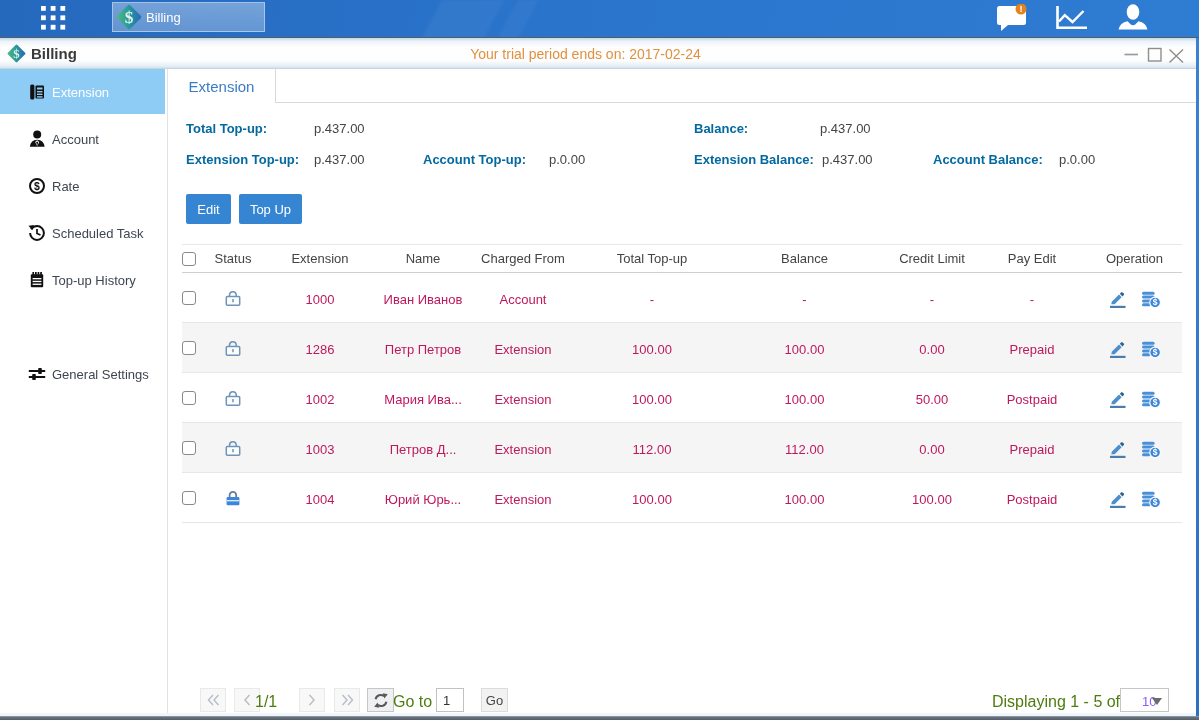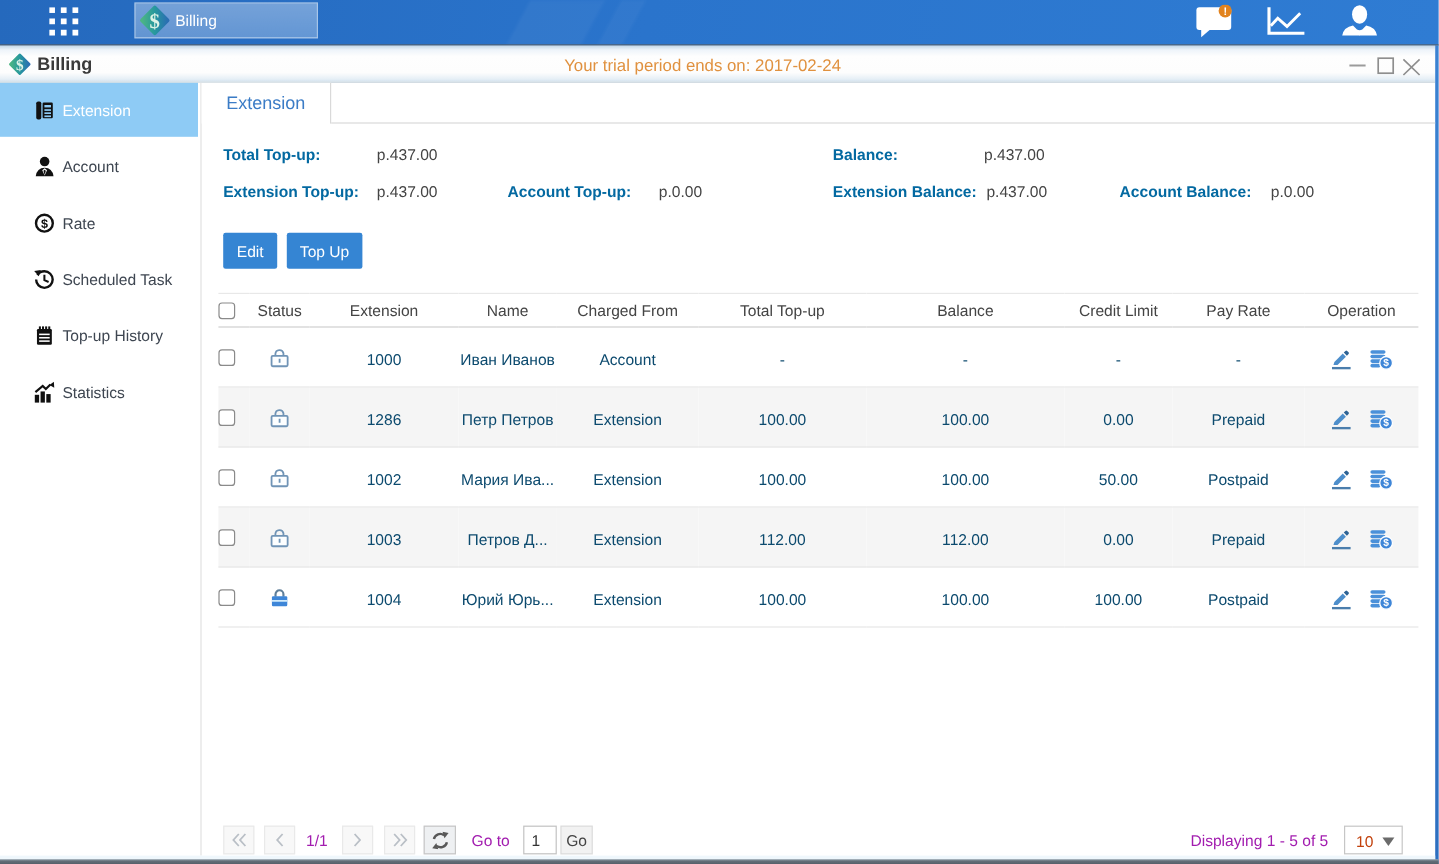--- a/index.html
+++ b/index.html
@@ -47,35 +47,35 @@
 .sval { font-size:13px; color:#444; white-space:nowrap;text-align:right; }
 
 
 .bluebtn { position:absolute; top:194px; height:30px; background:#3585d3; color:#fff; font-size:13px;
   border-radius:2px; display:flex; align-items:center; justify-content:center; }
 
 
 #tbl { left:182px; top:244px; width:1000px; border-collapse:collapse; table-layout:fixed; }
 #tbl th { font-size:13px; font-weight:normal; color:#444; height:28px;
   border-top:1px solid #e8e8e8; border-bottom:1px solid #cfcfcf; text-align:center; }
-#tbl td { font-size:13px; color:#0c4a6e; height:50px; padding-top:4px; border-bottom:1px solid #e7e7e7; text-align:center; vertical-align:middle; }
+#tbl td { font-size:13px; color:#be185d; height:50px; padding-top:4px; border-bottom:1px solid #e7e7e7; text-align:center; vertical-align:middle; }
 #tbl tr.stripe td { background:#f5f5f5; }
 .cb { display:inline-block; width:14px; height:14px; border:1px solid #8a8a8a; border-radius:3px; background:#fff; vertical-align:middle; }
 #tbl th.cbcol, #tbl td.cbcol { text-align:left; }
 #tbl td.cbcol { padding-top:0; }
 .opwrap { display:flex; align-items:center; justify-content:center; gap:14px; }
 
 
 .pgbtn { position:absolute; top:688px; height:24px; background:#f8f8f8; border:1px solid #e9e9e9;
-  display:flex; align-items:center; justify-content:center; }
-.pgtext { position:absolute; font-size:13px; color:#a21caf; }
+  display:flex; align-items:center; justify-content:center;margin-left:14px; }
+.pgtext { position:absolute; font-size:16px; color:#4d7c0f; }
 #goinput { left:436px; top:688px; width:28px; height:24px; border:1px solid #c2c2c2; background:#fff;
   font-size:13px; color:#333; padding-left:6px; display:flex; align-items:center; }
 #pagesize { left:1120px; top:688px; width:49px; height:24px; border:1px solid #c6c6c6; background:#fff; }
-#pagesize .num { position:absolute; left:9px; top:5px; font-size:13px; color:#c2410c; }
+#pagesize .num { position:absolute; left:21px; top:5px; font-size:13px; color:#8b5cf6; }
 #pagesize .tri { position:absolute; left:31px; top:9px; width:0; height:0;
   border-left:5.5px solid transparent; border-right:5.5px solid transparent; border-top:7px solid #6b6b6b; }
 </style>
 </head>
 <body>
 
 <div class="abs" id="topbar">
   <div class="abs streak1"></div>
   <div class="abs streak2"></div>
 </div>
@@ -198,31 +198,30 @@
     <span class="mlabel">Top-up History</span>
   </div>
   <div class="mitem" style="top:141px">
     <svg class="micon" viewBox="0 0 18 18">
       <path d="M2.1 9 A6.9 6.9 0 1 0 9 2.1 A6.9 6.9 0 0 0 3.2 5.3" fill="none" stroke="#111" stroke-width="2"></path>
       <path d="M0.5 1.8 L6 1 L4.3 6.2 Z" fill="#111"></path>
       <path d="M9 5 V9.5 L12.5 11" fill="none" stroke="#111" stroke-width="1.7"></path>
     </svg>
     <span class="mlabel">Scheduled Task</span>
   </div>
-  <div class="mitem" style="top:235px">
+  <div class="mitem" style="top:282px">
     <svg class="micon" viewBox="0 0 18 18">
         <g fill="#111">
-      <rect x="1" y="11" width="3.6" height="6.5"></rect>
-      <rect x="5.8" y="8.2" width="3.6" height="9.3"></rect>
-      <rect x="10.6" y="10.4" width="3.6" height="7.1"></rect>
-      <path d="M1.5 8.8 L7.6 3.6 L10.2 6.2 L14 2.4" fill="none" stroke="#111" stroke-width="1.8"></path>
-      <path d="M16.9 0.2 L17.2 5.2 L13.2 2.8 Z"></path>
+      <rect x="0.8" y="5" width="16.4" height="2"></rect>
+      <rect x="10.2" y="2.9" width="3.6" height="6.2" rx="0.8"></rect>
+      <rect x="0.8" y="11" width="16.4" height="2"></rect>
+      <rect x="4.2" y="8.9" width="3.6" height="6.2" rx="0.8"></rect>
     </g>
       </svg>
-    <span class="mlabel">Statistics</span>
+    <span class="mlabel">General Settings</span>
   </div>
 </div>
 
 <div class="abs" id="activetab">Extension</div>
 <div class="abs" id="tabstrip-line"></div>
 
 <div class="abs slabel" style="left:186px;top:121px">Total Top-up:</div>
 <div class="abs sval" style="left:314px;top:121px">p.437.00</div>
 <div class="abs slabel" style="left:694px;top:121px">Balance:</div>
 <div class="abs sval" style="left:820px;top:121px">p.437.00</div>
@@ -255,21 +254,21 @@
   <tbody>
       <tr>
     <th class="cbcol"><span class="cb"></span></th>
     <th>Status</th>
         <th>Extension</th>
         <th>Name</th>
         <th>Charged From</th>
         <th>Total Top-up</th>
         <th>Balance</th>
         <th>Credit Limit</th>
-        <th>Pay Rate</th>
+        <th>Pay Edit</th>
         <th>Operation</th>
   </tr>
   <tr>
     <td class="cbcol"><span class="cb"></span></td>
     <td><svg width="18" height="18" viewBox="0 0 18 18">
             <rect x="2.3" y="7.6" width="13.4" height="8.6" rx="1" fill="#fcfeff" stroke="#7094b6" stroke-width="1.5"></rect>
             <path d="M9 10 V13.2" stroke="#7094b6" stroke-width="1.5"></path>
             <path d="M5.5 7.2 V5.9 A3.4 3.4 0 0 1 12.2 5.4 V7.6" fill="none" stroke="#7094b6" stroke-width="1.5"></path>
           </svg></td>
     <td>1000</td>

